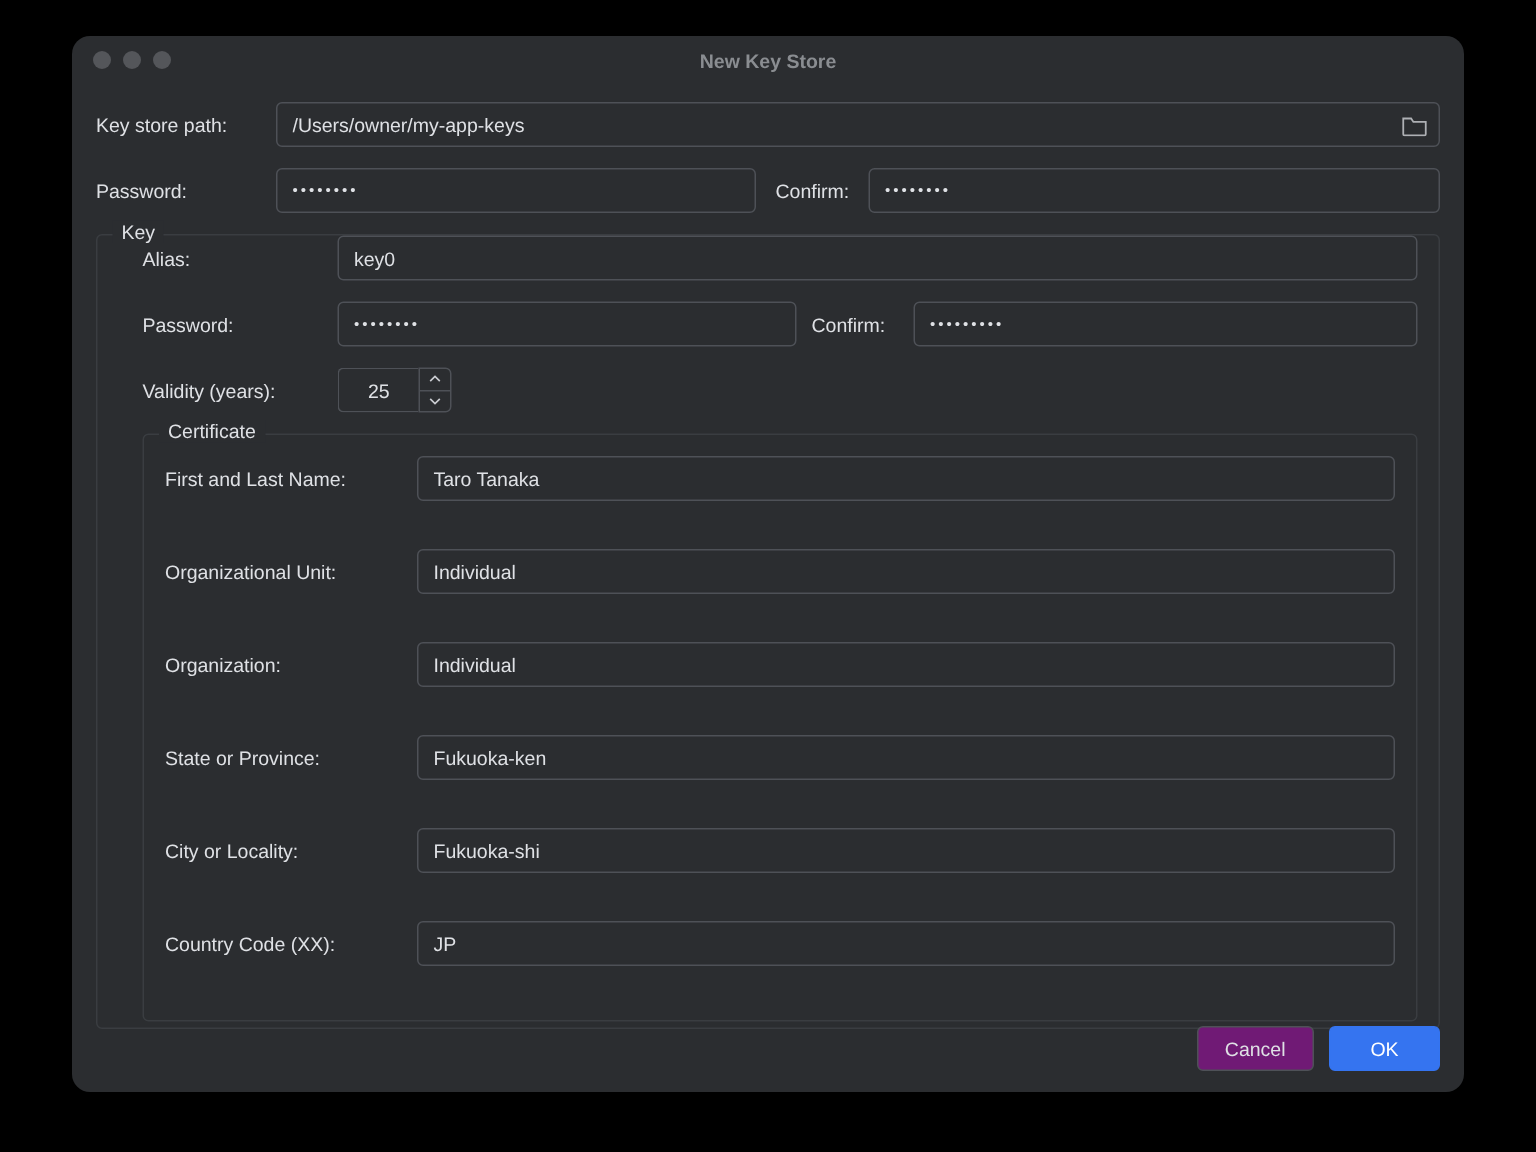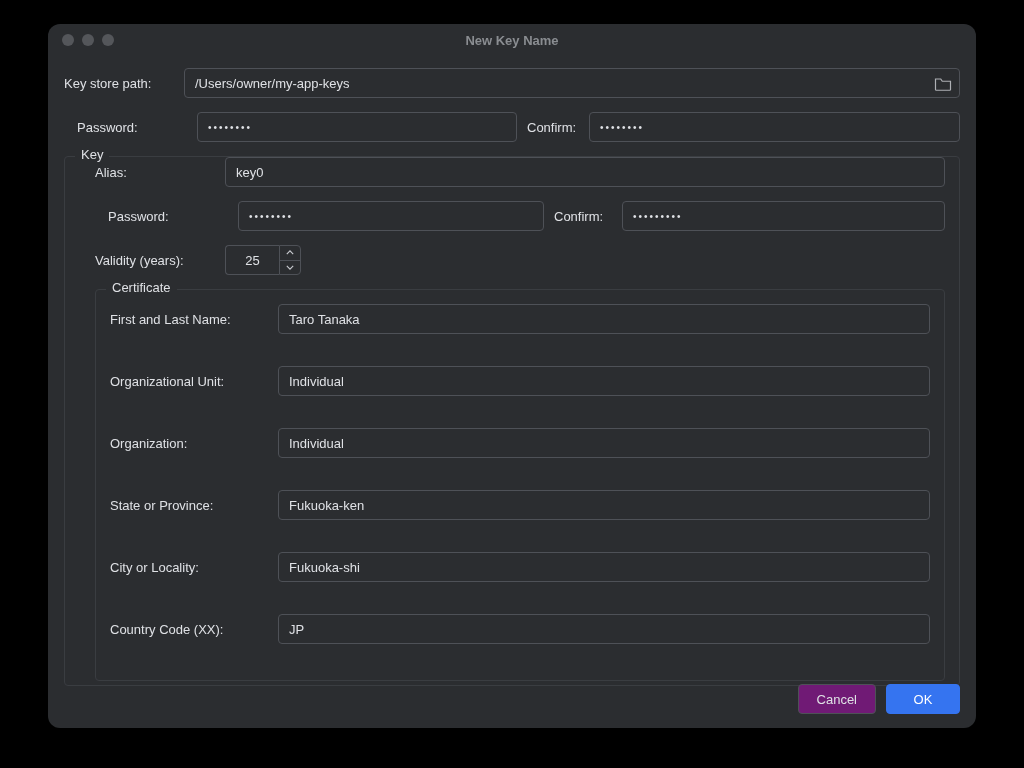--- a/index.html
+++ b/index.html
@@ -50,21 +50,21 @@
     outline: none;
   }
   .input::placeholder { color: #dfe1e5; }
   .path-wrap { flex: 1; position: relative; }
   .path-wrap .input { width: 100%; padding-right: 34px; }
   .folder-icon {
     position: absolute; right: 8px; top: 50%; transform: translateY(-50%);
     width: 18px; height: 14px;
     color: #aeb0b4;
   }
-  .pw-row .left { display: flex; align-items: center; gap: 10px; flex: 1; margin-left: 13px; }
+  .pw-row .left { display: flex; align-items: center; gap: 10px; flex: 1; }
   .pw-row .right { display: flex; align-items: center; gap: 10px; flex: 1; }
 
   .fieldset {
     border: 1px solid #3a3d41;
     border-radius: 4px;
     padding: 0 14px 4px 14px;
     margin-top: 6px;
     position: relative;
   }
   .fieldset .legend {
@@ -148,21 +148,21 @@
 <body>
 
 <div class="dialog">
 
   <div class="titlebar">
     <div class="traffic">
       <div class="dot"></div>
       <div class="dot"></div>
       <div class="dot"></div>
     </div>
-    <div class="title">New Key Name</div>
+    <div class="title">New Key Store</div>
   </div>
 
   <div class="body">
 
     <div class="row">
       <div class="label col-label-1">Key store path:</div>
       <div class="path-wrap">
         <input class="input" value="/Users/owner/my-app-keys" style="">
         <span class="folder-icon">
           <svg viewBox="0 0 24 20" fill="none" stroke="currentColor" stroke-width="1.6">

